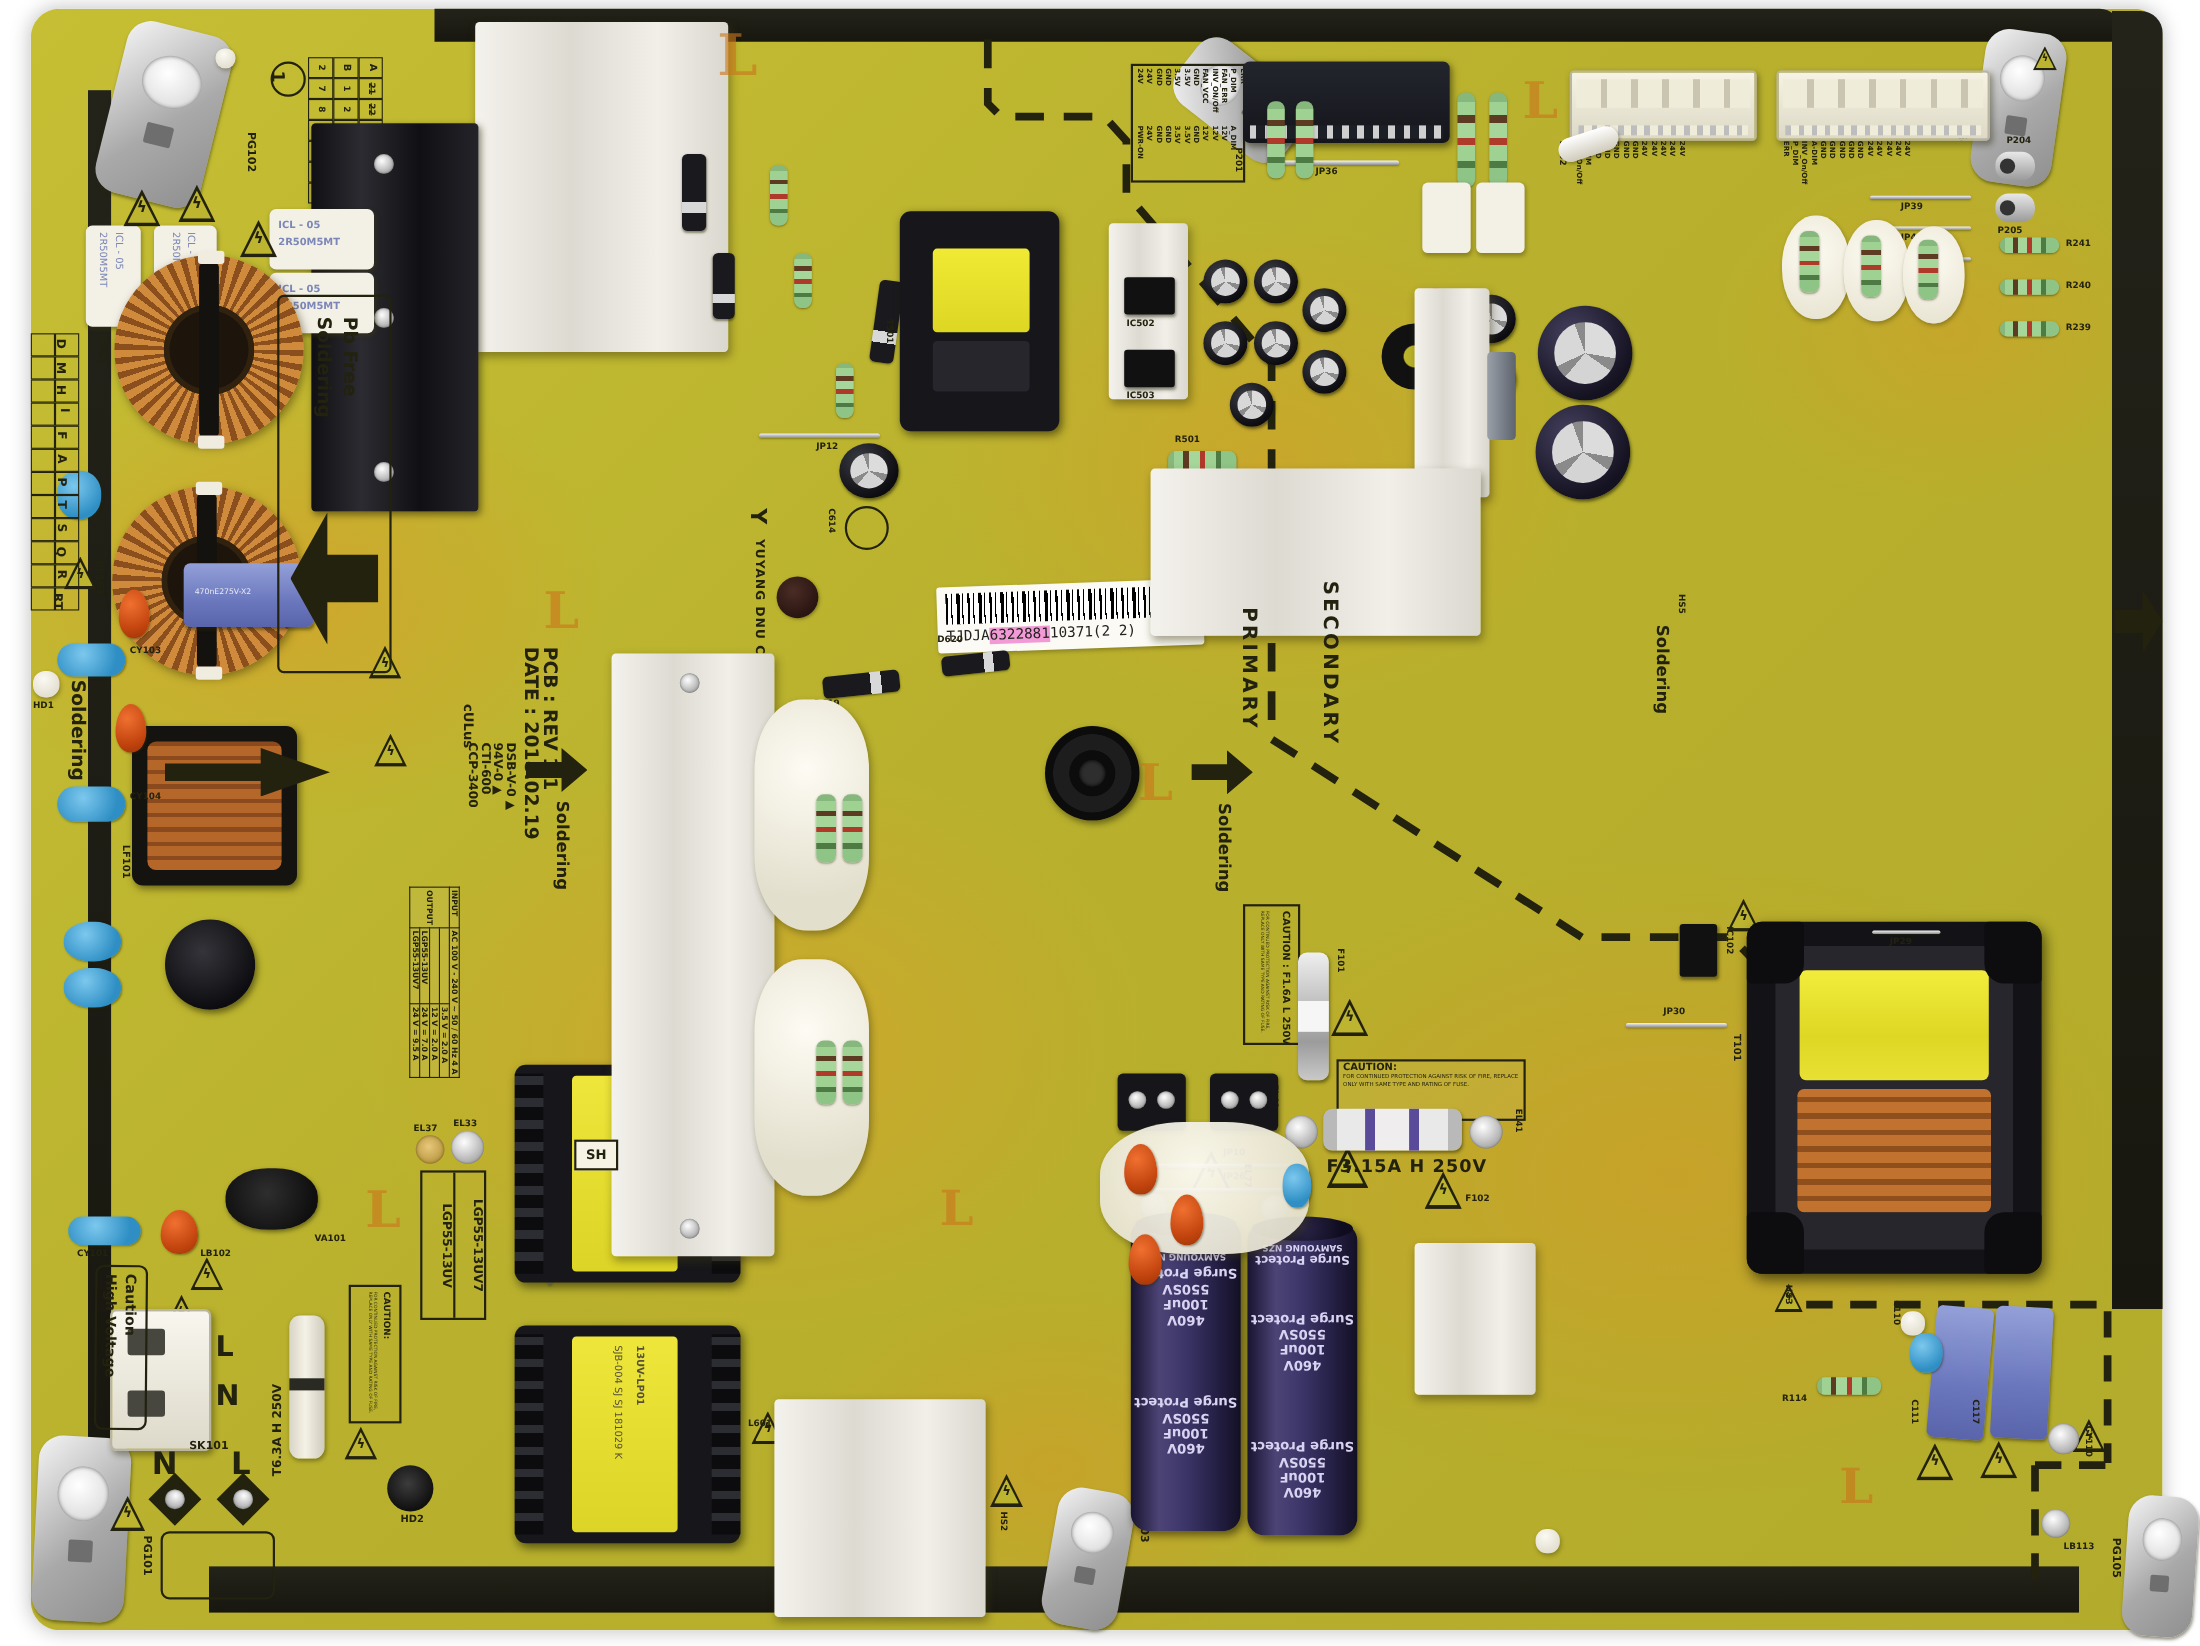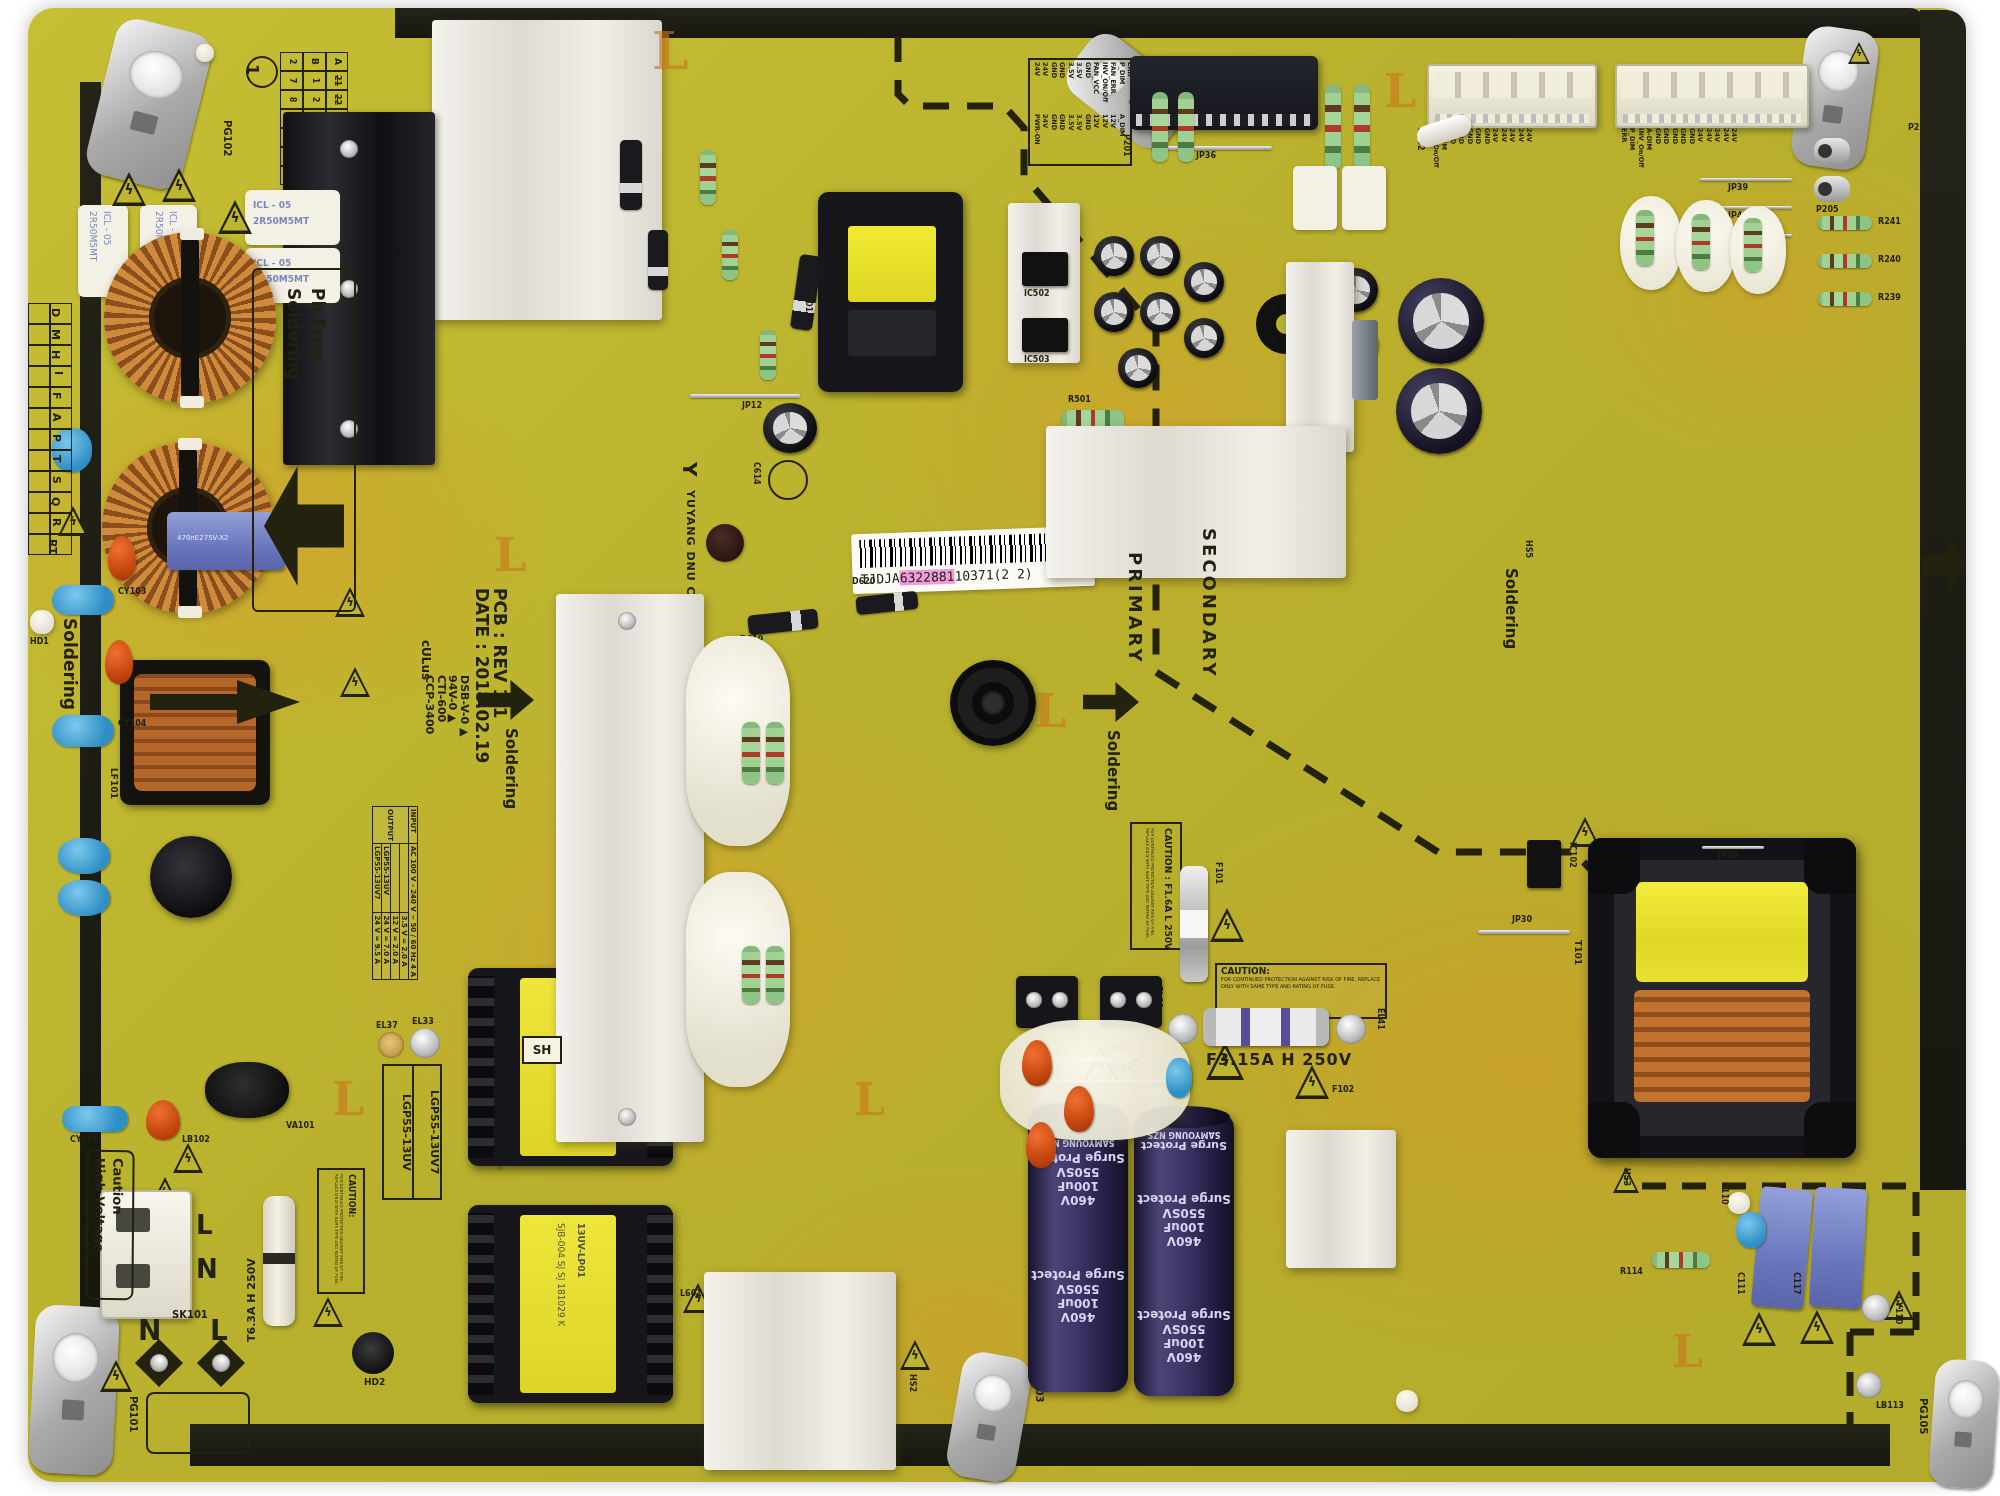--- a/index.html
+++ b/index.html
@@ -532,21 +532,21 @@
       <span>24V</span>
       <span>24V</span>
       <span>24V</span>
       <span>24V</span>
       <span>24V</span>
   </div>
 
   <div class="c" style="left:1814px;top:138px;width:36px;height:26px;background:linear-gradient(180deg,#e8e8e8,#9a9a9a);border-radius:12px;">
       <span style="position:absolute;left:4px;top:6px;width:14px;height:14px;border-radius:50%;background:#333;"></span>
     </div>
-  <span class="c silk tinylbl" style="left:1908px;top:124px;font-size:8px;">P204</span>
+  <span class="c silk tinylbl" style="left:1824px;top:124px;font-size:8px;">P204</span>
   <div class="c" style="left:1814px;top:176px;width:36px;height:26px;background:linear-gradient(180deg,#e8e8e8,#9a9a9a);border-radius:12px;">
       <span style="position:absolute;left:4px;top:6px;width:14px;height:14px;border-radius:50%;background:#333;"></span>
     </div>
   <span class="c silk tinylbl" style="left:1816px;top:206px;font-size:8px;">P205</span>
   <div class="c rg" style="left:1818px;top:216px;width:54px;height:14px;"></div>
   <span class="c silk tinylbl" style="left:1878px;top:218px;font-size:8px;">R241</span>
   <div class="c rg" style="left:1818px;top:254px;width:54px;height:14px;"></div>
   <span class="c silk tinylbl" style="left:1878px;top:256px;font-size:8px;">R240</span>
   <div class="c rg" style="left:1818px;top:292px;width:54px;height:14px;"></div>
   <span class="c silk tinylbl" style="left:1878px;top:294px;font-size:8px;">R239</span>

